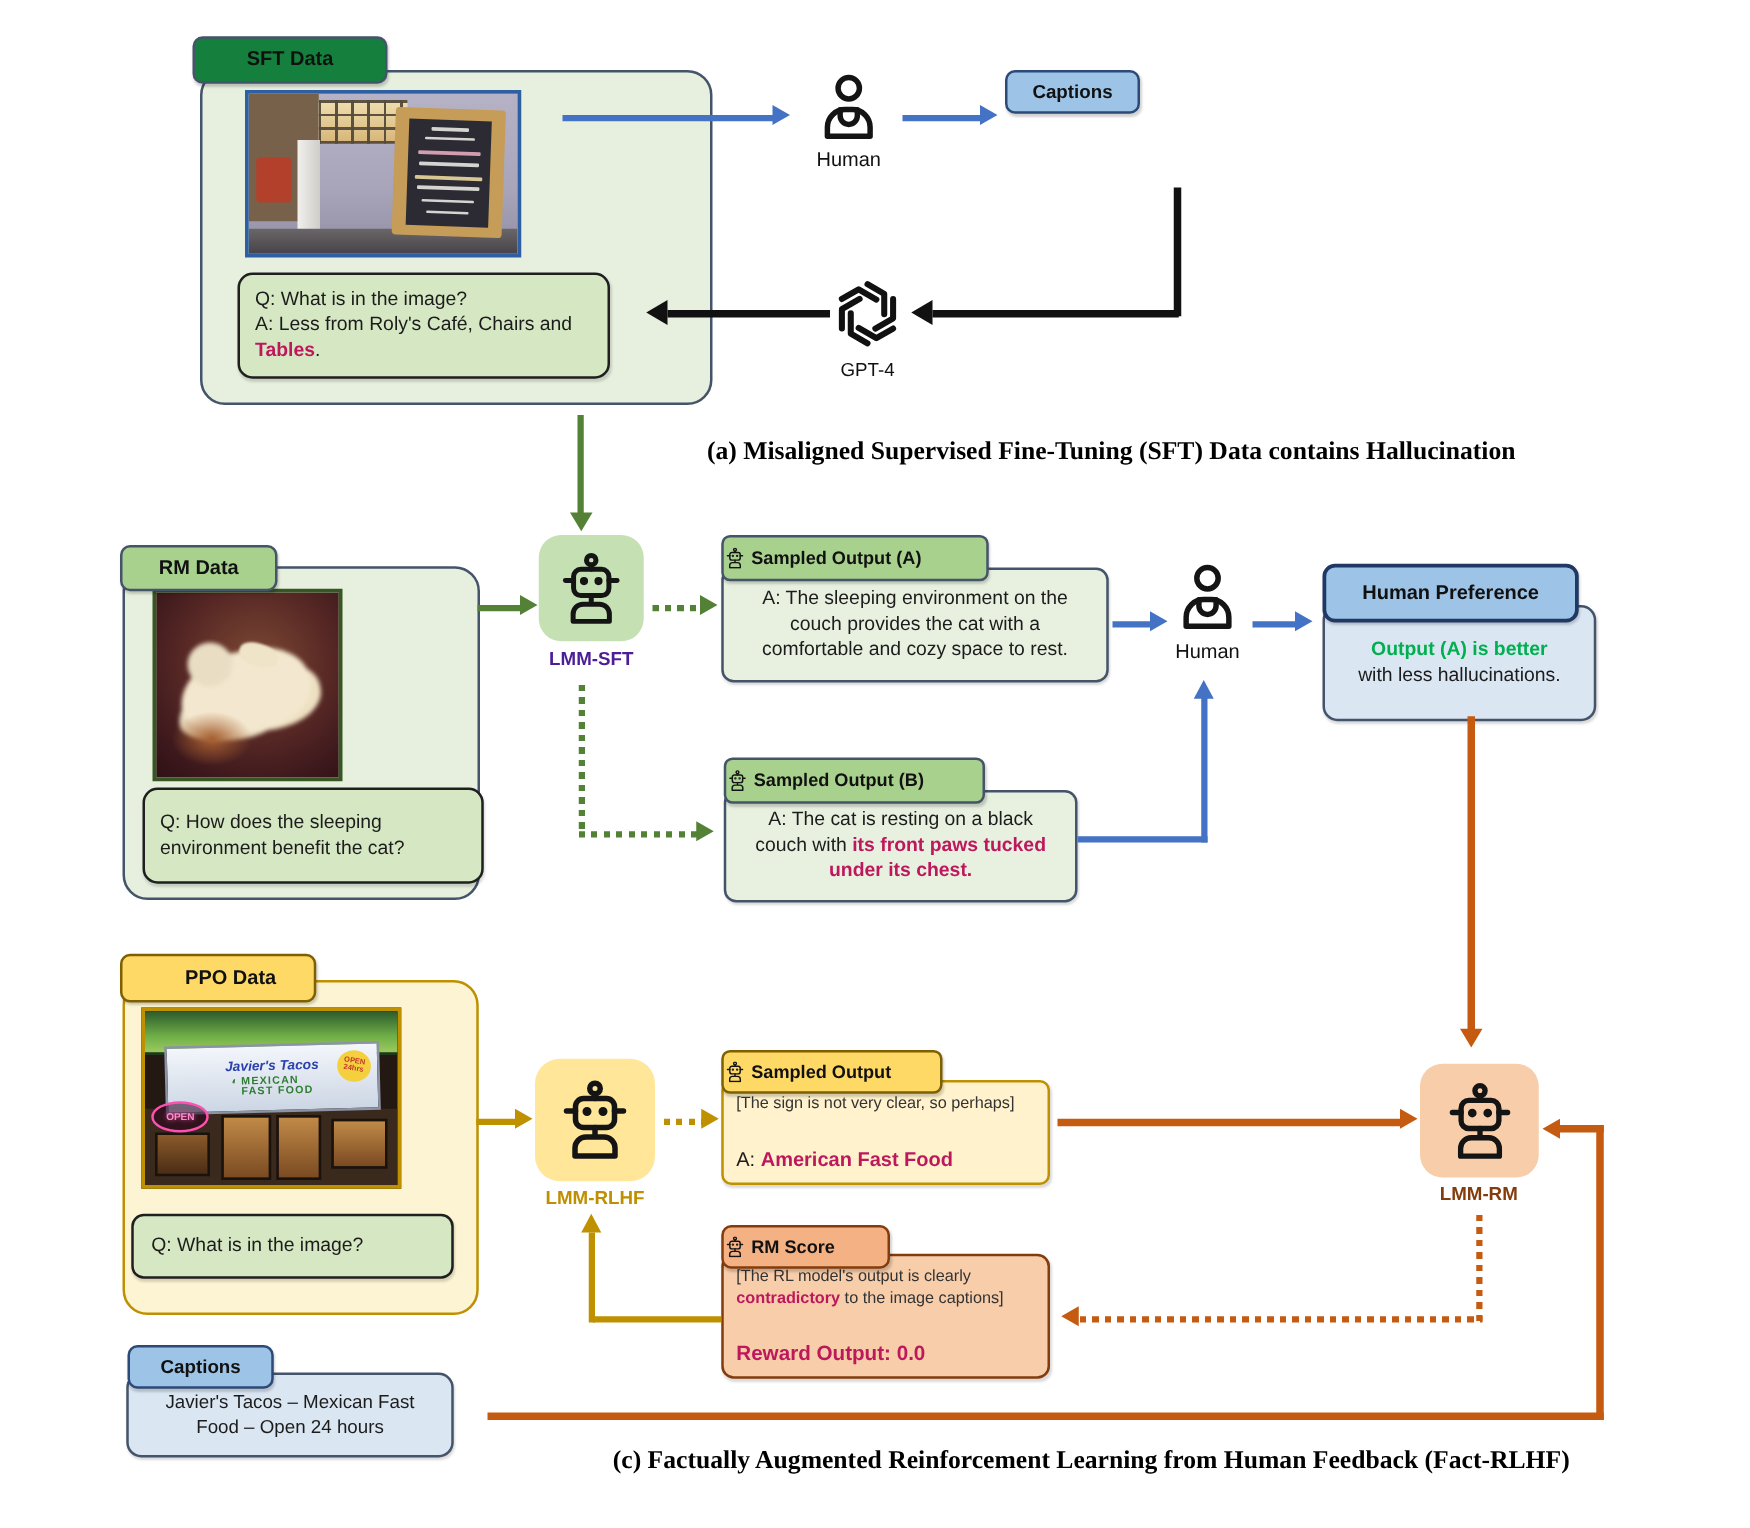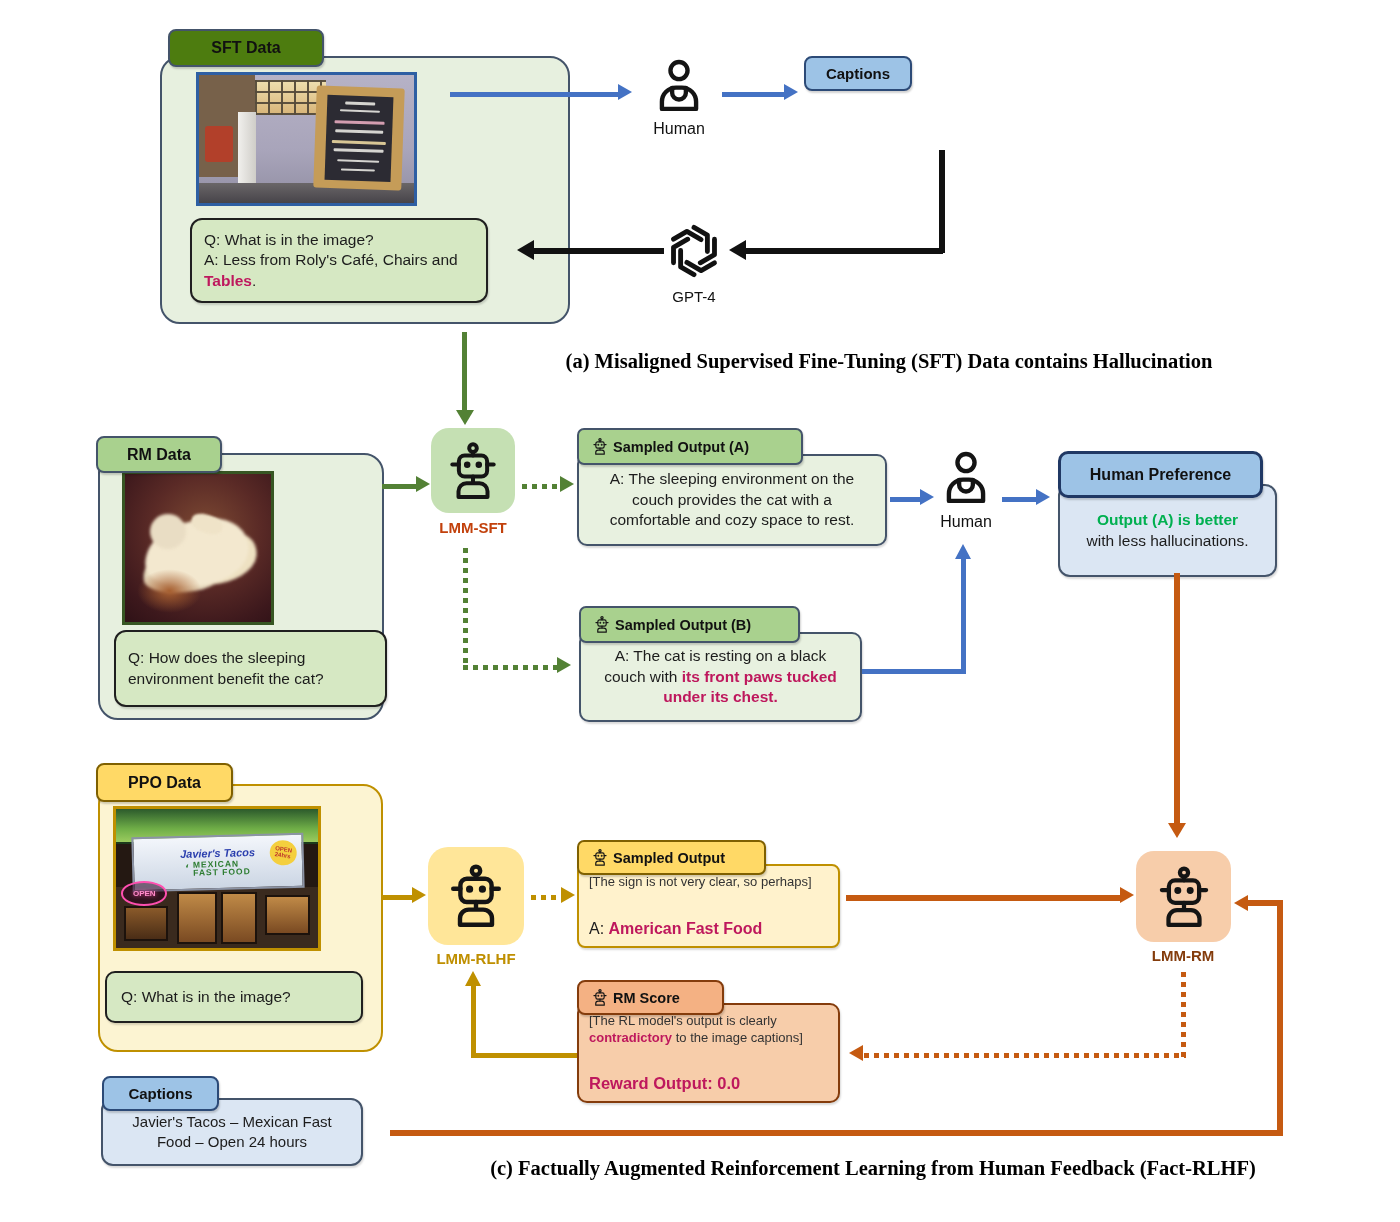--- a/index.html
+++ b/index.html
@@ -16,21 +16,21 @@
   .big.tri-l{border-top-width:10px;border-bottom-width:10px;border-right-width:17px;}
   .dth{position:absolute;height:5px;background:repeating-linear-gradient(90deg,var(--c) 0 5px,transparent 5px 10px);z-index:4;}
   .dtv{position:absolute;width:5px;background:repeating-linear-gradient(180deg,var(--c) 0 5px,transparent 5px 10px);z-index:4;}
 
   
   .panel{position:absolute;border-radius:20px;z-index:1;}
   .g-panel{background:#e7f0df;border:2.5px solid #44546a;}
   .y-panel{background:#fcf4d2;border:2.5px solid #bf9000;}
   .tag{position:absolute;display:flex;align-items:center;justify-content:center;gap:6px;
        font-weight:700;color:#111;z-index:3;border-radius:8px;box-shadow:1px 2px 2px rgba(0,0,0,.18);}
-  .tag.lft{justify-content:flex-start;padding-left:14px;}
+  .tag.lft{justify-content:flex-start;padding-left:2px;}
   .bubble{position:absolute;z-index:2;display:flex;flex-direction:column;justify-content:center;
           box-shadow:1px 2px 2px rgba(0,0,0,.15);}
   .qbox{background:#d6e8c3;border:2px solid #1f1f1f;border-radius:12px;}
   .blu{background:#dbe6f3;border:2.5px solid #44546a;border-radius:14px;}
   .t{font-size:15.5px;color:#1c1c1c;line-height:1.32;}
   .ctr{text-align:center;}
   .photo{position:absolute;z-index:2;overflow:hidden;}
   .bot{position:absolute;z-index:2;display:flex;align-items:center;justify-content:center;border-radius:18px;}
   .icon{display:inline-block;}
   .mlab{position:absolute;z-index:3;font-weight:700;text-align:center;font-size:15px;}
@@ -84,21 +84,21 @@
   .taco .win{position:absolute;background:linear-gradient(180deg,#c08a47,#7a4a22);border:2px solid #1c120c;}
   .taco .neon{position:absolute;left:2.5%;top:52%;width:21%;height:15%;border:2px solid #ff4fb0;border-radius:50%;
               color:#ff8ccb;font-size:8px;font-weight:700;display:flex;align-items:center;justify-content:center;
               background:rgba(40,0,30,.55);text-shadow:0 0 4px #ff4fb0;z-index:2;}
 </style>
 </head>
 <body>
 
 <div id="fig">
 
-  <div class="tag" style="left:168px;top:29px;width:152px;height:34px;background:#4d7c0f;border:2.5px solid #44546a;font-size:16px;">
+  <div class="tag" style="left:154px;top:29px;width:152px;height:34px;background:#15803d;border:2.5px solid #44546a;font-size:16px;">
     <span>SFT Data</span>
   </div>
   <div class="panel g-panel" style="left:160px;top:56px;width:406px;height:264px;"></div>
 
   <div class="photo menu" style="left:196px;top:72px;width:215px;height:128px;border:3px solid #2e5fa3;">
     <div class="brown"></div>
     <div class="chair"></div>
     <div class="window"></div>
     <div class="pillar"></div>
     <div class="ground"></div>
@@ -188,21 +188,21 @@
           <line x1="13" y1="5.5" x2="13" y2="7.4"></line>
           <rect x="5.2" y="7.4" width="15.6" height="11.6" rx="3.2"></rect>
           <line x1="1.6" y1="12.4" x2="5.2" y2="12.4"></line>
           <line x1="20.8" y1="12.4" x2="24.4" y2="12.4"></line>
           <circle cx="9.8" cy="12.6" r="0.7" fill="#141414"></circle>
           <circle cx="16.2" cy="12.6" r="0.7" fill="#141414"></circle>
           <line x1="13" y1="19" x2="13" y2="22"></line>
           <path d="M5 30.4 v-3.2 a4.4 4.4 0 0 1 4.4 -4.4 h7.2 a4.4 4.4 0 0 1 4.4 4.4 v3.2 h-16z"></path>
         </svg></span>
   </div>
-  <div class="mlab" style="left:423px;top:519px;width:100px;color:#c2410c;">LMM-SFT</div>
+  <div class="mlab" style="left:423px;top:519px;width:100px;color:#4c1d95;">LMM-SFT</div>
 
   <div class="dth" style="--c:#538135;left:522px;top:484px;width:40px;"></div>
   <div class="tri tri-r" style="--c:#538135;left:560px;top:476px;"></div>
   <div class="dtv" style="--c:#538135;left:463px;top:548px;height:120px;"></div>
   <div class="dth" style="--c:#538135;left:463px;top:665px;width:96px;"></div>
   <div class="tri tri-r" style="--c:#538135;left:557px;top:657px;"></div>
 
   <div class="tag lft" style="left:577px;top:428px;width:208px;height:33px;background:#a9d18e;border:2.5px solid #44546a;font-size:14.5px;border-radius:7px;">
     <span class="ticon icon"><svg viewBox="0 0 26 32" width="100%" height="100%" fill="none" stroke="#141414" stroke-width="2.2" stroke-linecap="round" stroke-linejoin="round">
           <circle cx="13" cy="3.4" r="2.1"></circle>
@@ -266,21 +266,21 @@
     <div class="t ctr">
       <span class="greenb">Output (A) is better</span><br>
       <span>with less hallucinations.</span>
     </div>
   </div>
 
   <div class="ln" style="--c:#c55a11;left:1174px;top:573px;width:5.5px;height:252px;"></div>
   <div class="tri tri-d" style="--c:#c55a11;left:1168px;top:823px;"></div>
 
 
-  <div class="tag" style="left:96px;top:763px;width:133px;height:35px;background:#ffd966;border:2.5px solid #7f6000;font-size:16px;">
+  <div class="tag" style="left:96px;top:763px;width:133px;height:35px;background:#ffd966;border:2.5px solid #7f6000;font-size:16px;padding-left:20px;">
     <span>PPO Data</span>
   </div>
   <div class="panel y-panel" style="left:98px;top:784px;width:281px;height:264px;"></div>
 
   <div class="photo taco" style="left:113px;top:806px;width:202px;height:139px;border:3.5px solid #bf9000;">
     <div class="awning"></div>
     <div class="sign">
       <div class="s1">Javier's Tacos</div>
       <div class="srow">
         <span class="cact">ߵ</span>

